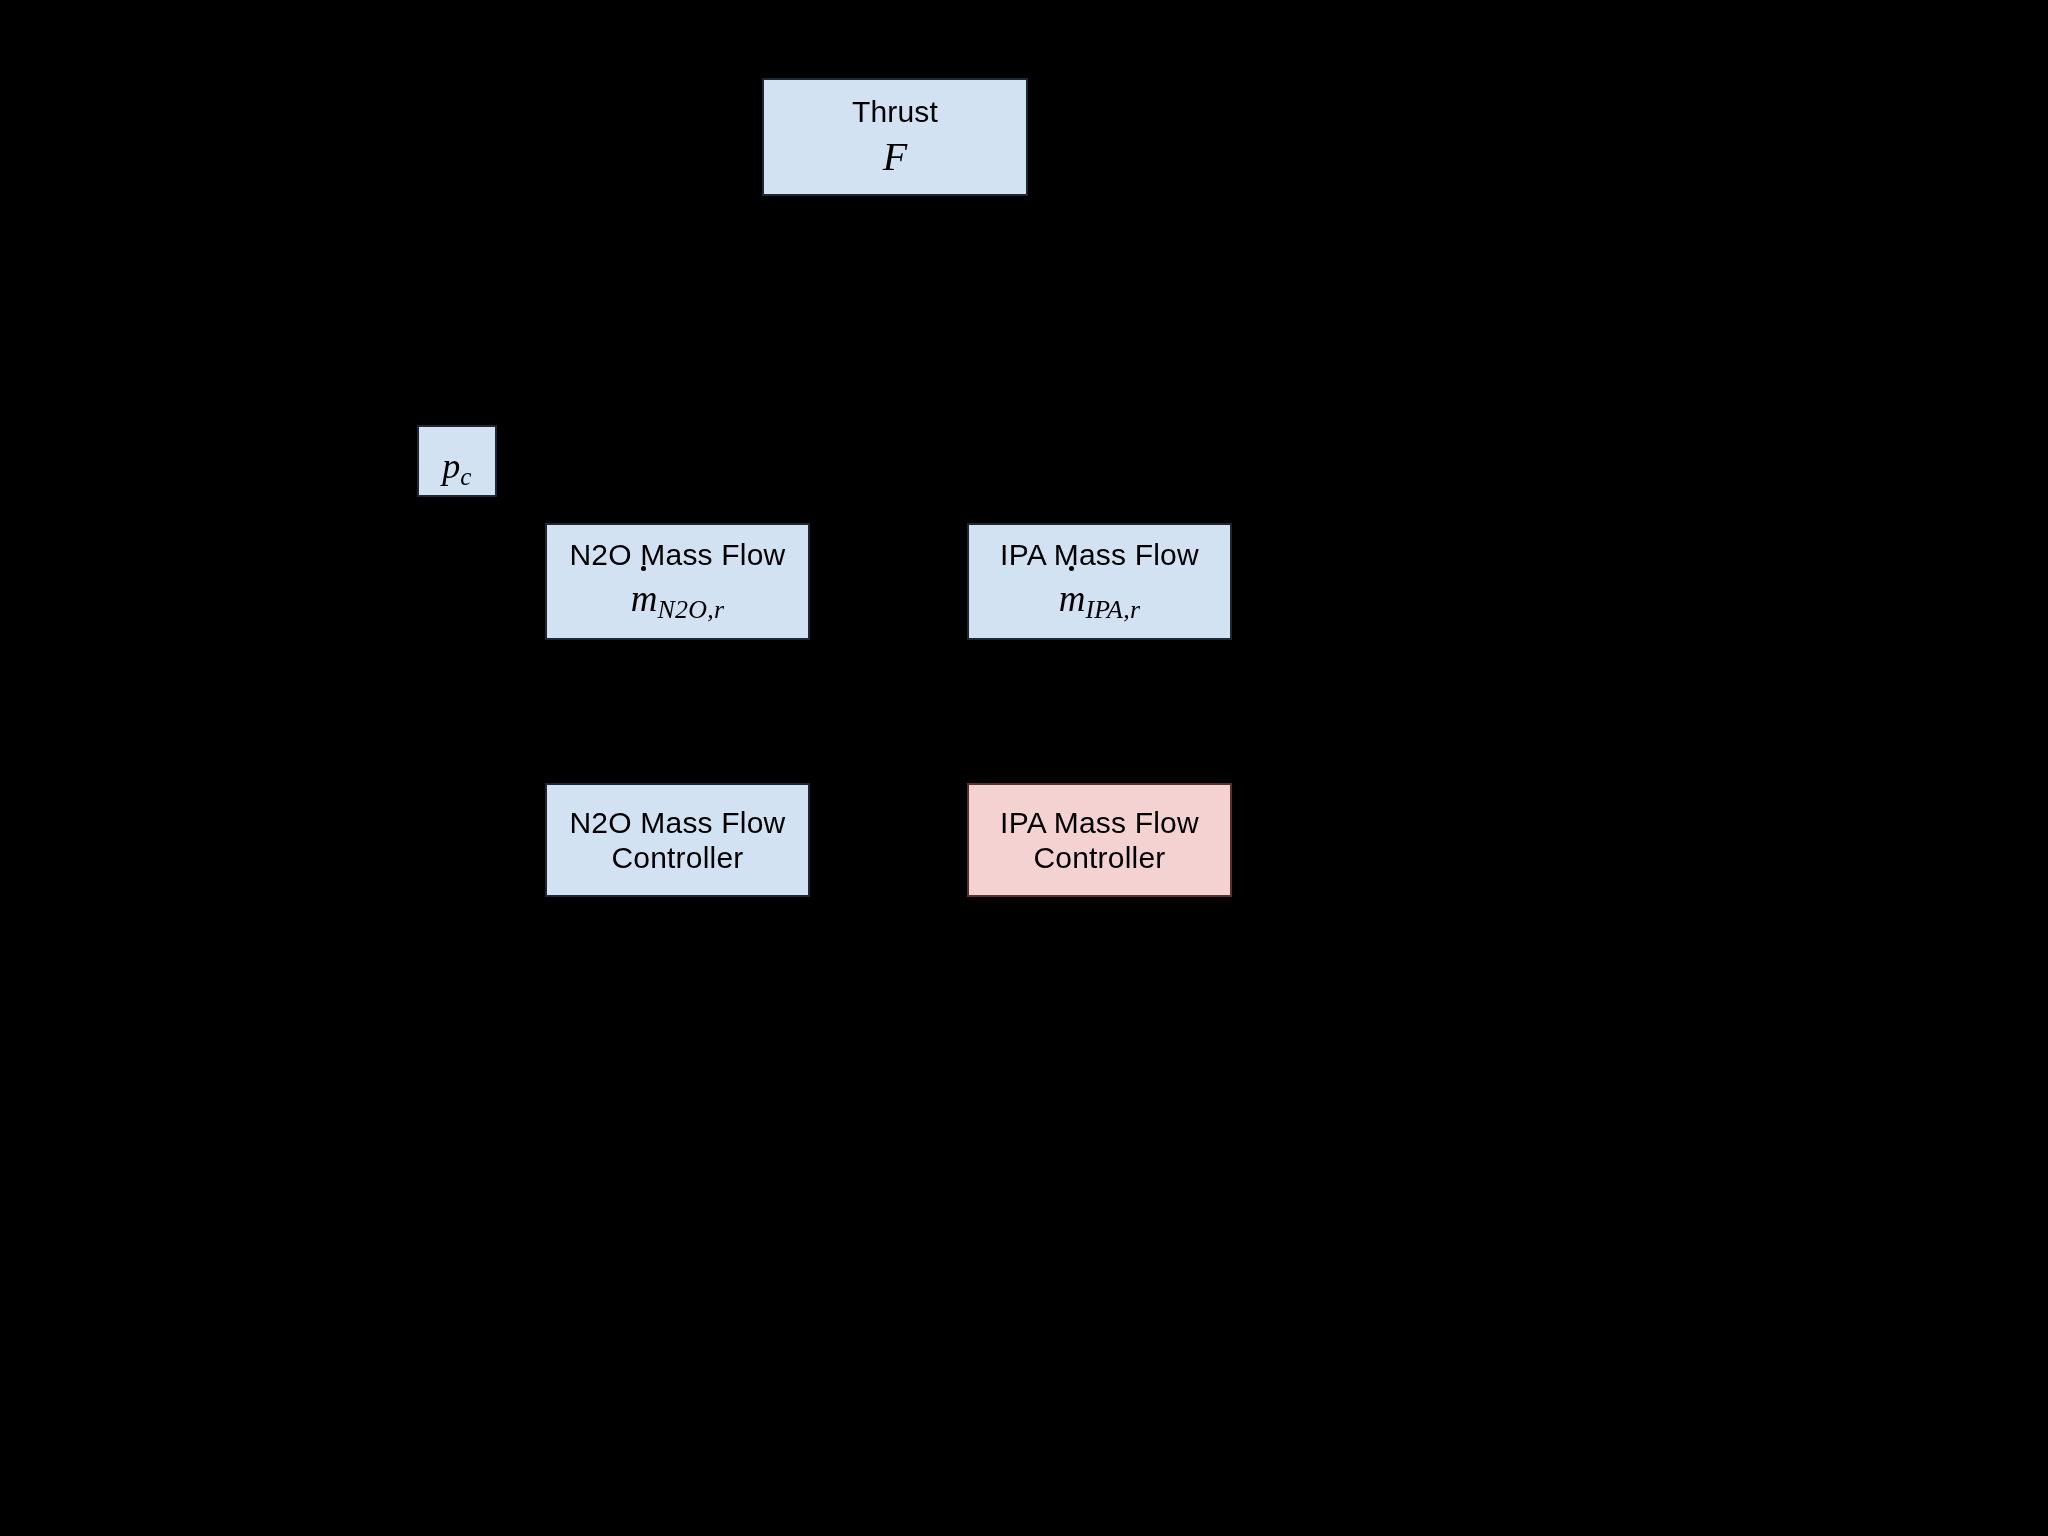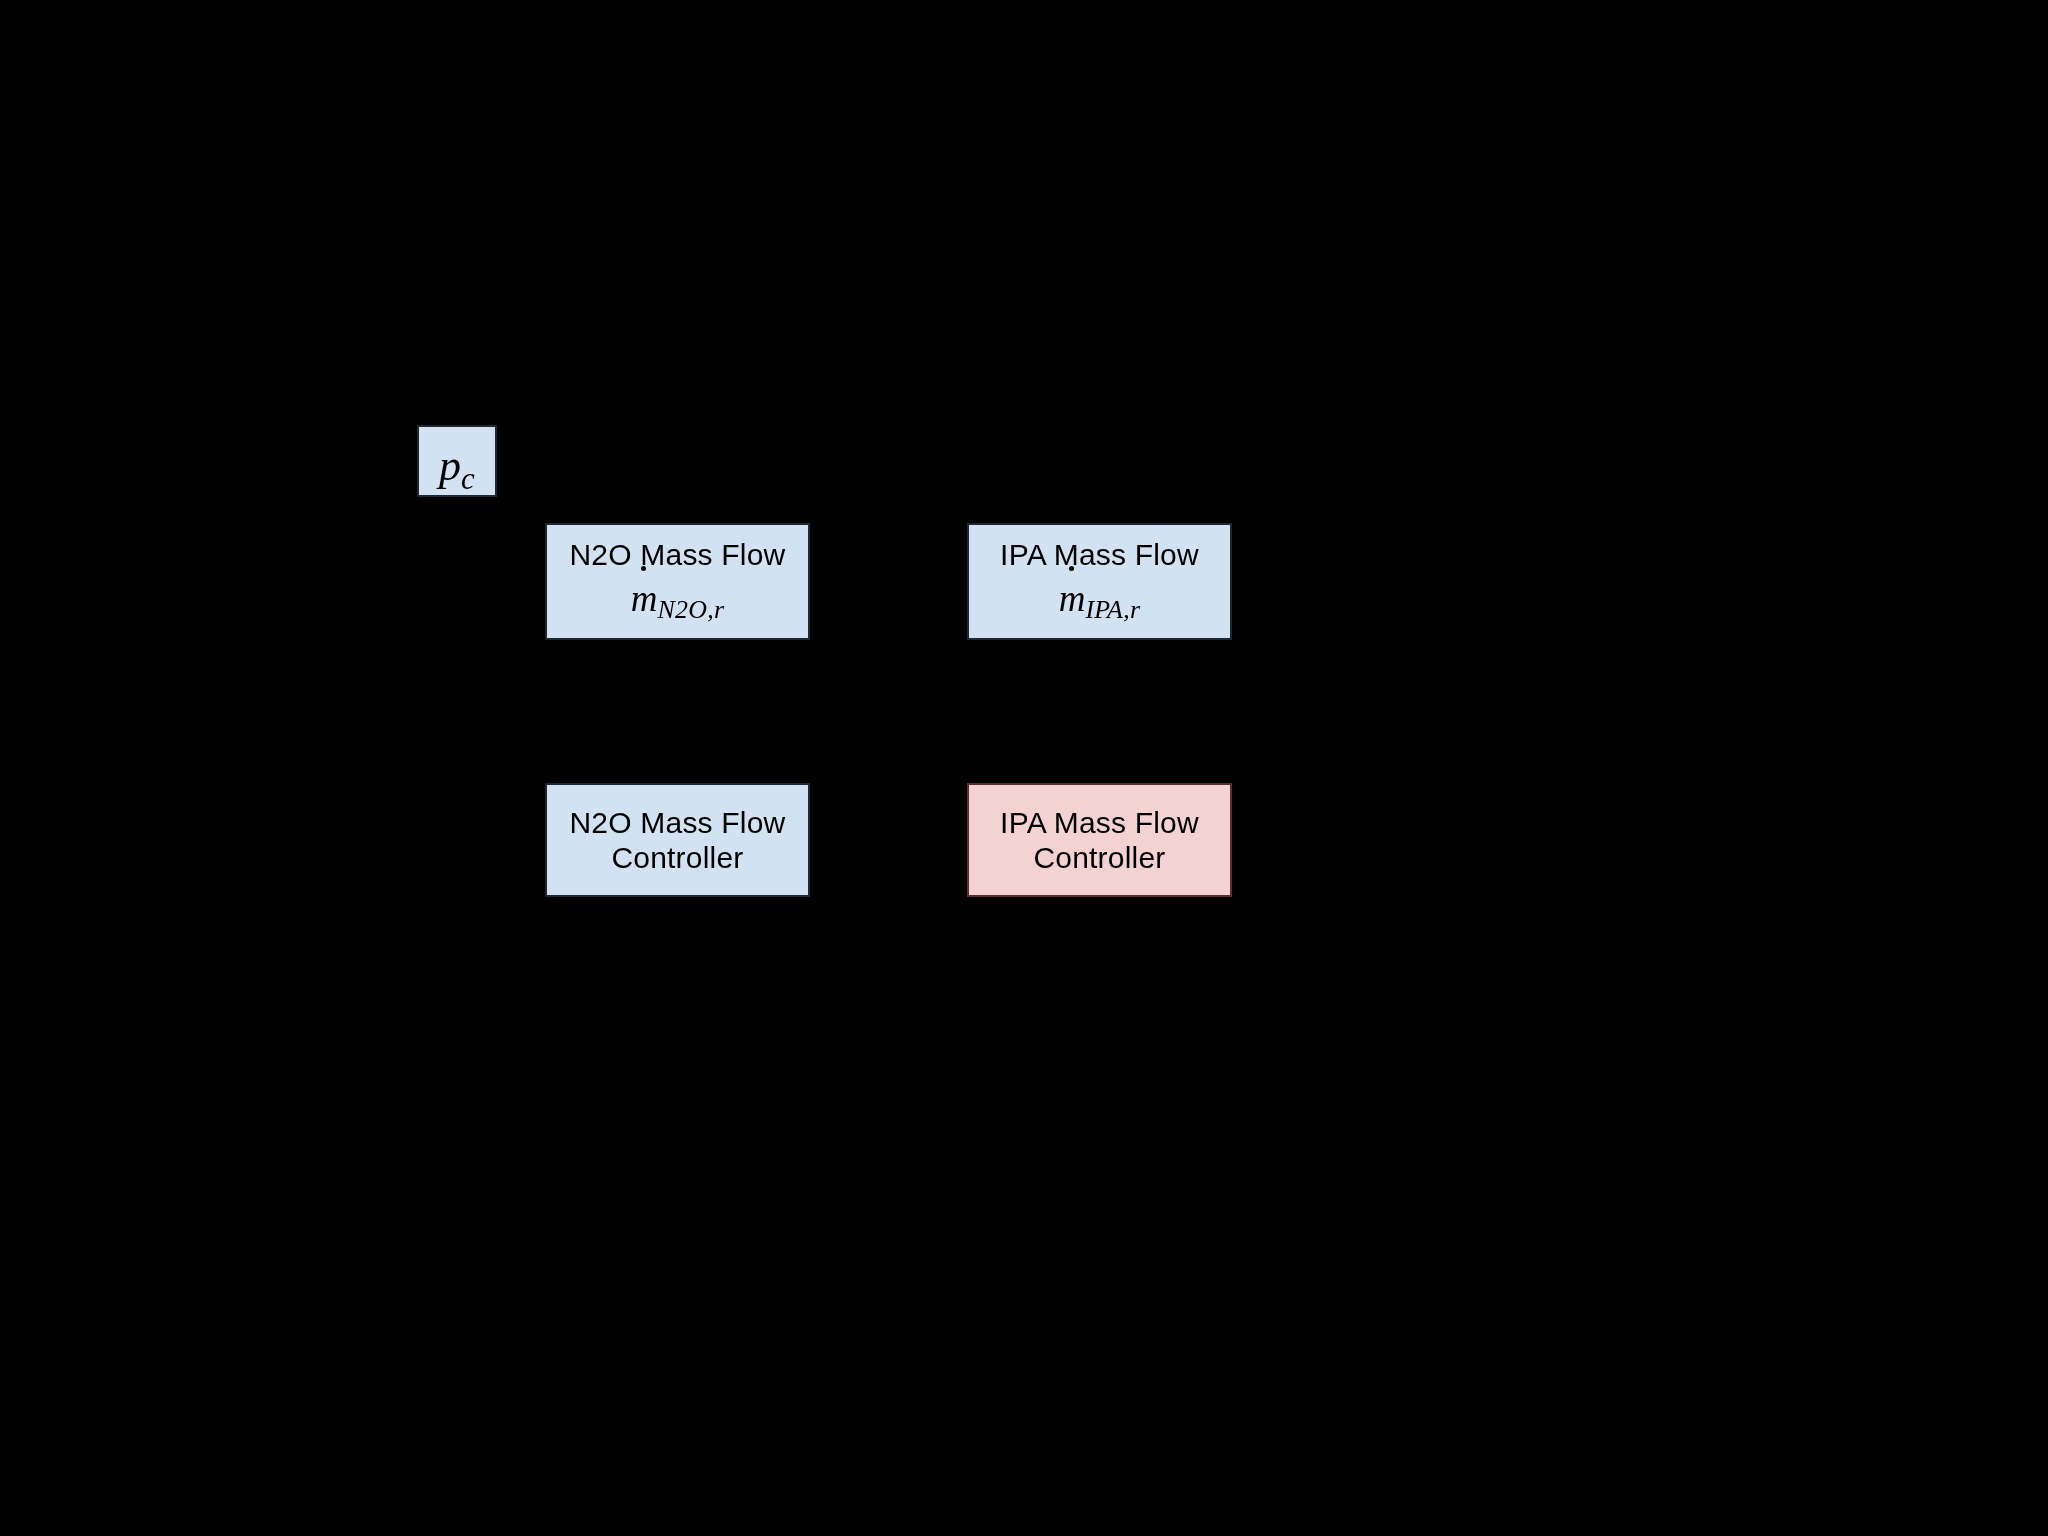--- a/index.html
+++ b/index.html
@@ -82,28 +82,32 @@
 
   
   #node-thrust        { left: 762px;  top: 78px;  width: 266px; height: 118px; }
   #node-total-flow    { left: 763px;  top: 338px; width: 265px; height: 115px; }
   #node-pc            { left: 417px;  top: 425px; width: 80px;  height: 72px;  }
   #node-n2o-flow      { left: 545px;  top: 523px; width: 265px; height: 117px; }
   #node-ipa-flow      { left: 967px;  top: 523px; width: 265px; height: 117px; }
   #node-n2o-ctrl      { left: 545px;  top: 783px; width: 265px; height: 114px; }
   #node-ipa-ctrl      { left: 967px;  top: 783px; width: 265px; height: 114px; }
 
-  #node-pc .node-symbol { font-size: 44px; margin-top: 15px; }
+  #node-pc .node-symbol { font-size: 36px; margin-top: 15px; }
   #node-thrust .node-symbol { font-size: 40px; }
 </style>
 </head>
 <body>
 
 <div id="diagram-canvas">
 
+  <div class="node fill-blue" id="node-thrust">
+    <span class="node-title">Thrust</span>
+    <span class="node-symbol"><span>F</span></span>
+  </div>
 
 
   <div class="node fill-blue" id="node-pc">
     <span class="node-symbol"><span>p</span><span class="sub">c</span></span>
   </div>
 
   <div class="node fill-blue" id="node-n2o-flow">
     <span class="node-title">N2O Mass Flow</span>
     <span class="node-symbol"><span class="mdot">m</span><span class="sub">N2O,r</span></span>
   </div>

